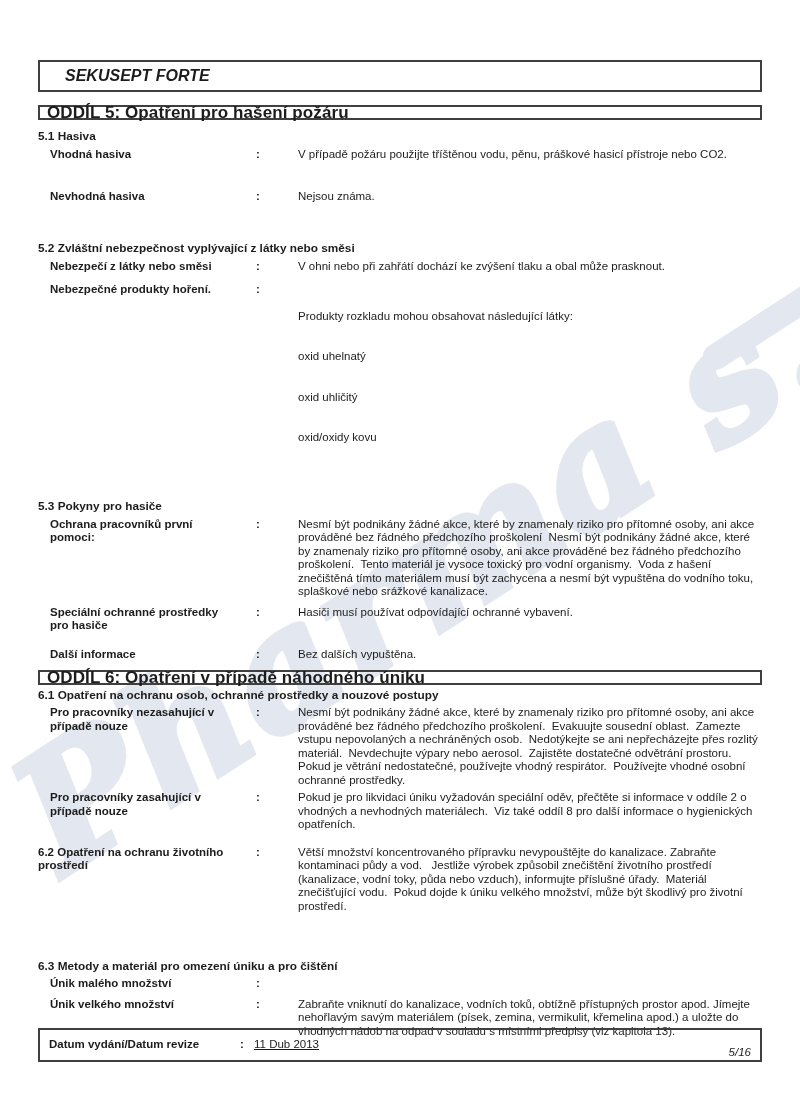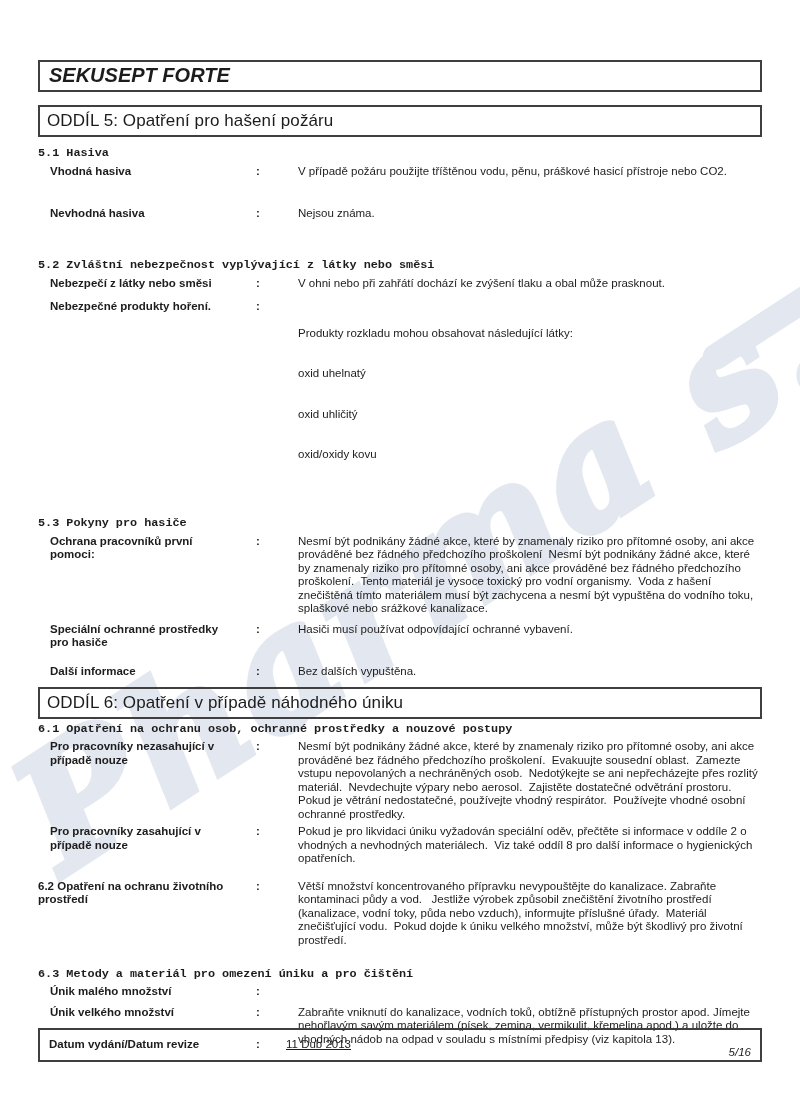--- a/index.html
+++ b/index.html
@@ -16,57 +16,55 @@
   .wm{position:absolute;left:0;top:0;z-index:0;pointer-events:none;}
   .content{position:relative;z-index:1;padding:60px 38px 0 38px;}
   .box{
     border:2px solid #3f3f3f;
     box-sizing:border-box;
     background:transparent;
   }
   .titlebox{
     height:32px;
     display:flex;align-items:center;
-    padding-left:9px;
-    font-size:20px;font-weight:bold;font-style:italic;
+    padding-left:25px;
+    font-size:16px;font-weight:bold;font-style:italic;
     margin-bottom:13px;
   }
   .sectionbox{
-    height:32px;
+    height:15px;
     display:flex;align-items:center;
     padding-left:7px;
-    font-size:17px;font-weight:normal;
+    font-size:17px;font-weight:bold;
     letter-spacing:.1px;
   }
   .subhead{
     font-weight:bold;
     font-size:11.8px;
     line-height:14px;
-    font-family:Liberation Mono, monospace;
   }
   .row{display:flex;align-items:flex-start;gap:28px;}
   .row .label{
     width:178px;margin-left:12px;
     font-weight:bold;
     flex:none;
   }
   .row .colon{width:14px;flex:none;font-weight:bold;text-align:left;}
   .row .value{flex:1;white-space:pre-wrap;}
   .row.headrow .label{margin-left:0;width:190px;}
   .hl{background:#3fa7df;color:#ffffff;}
   .mt3{margin-top:3px}.mt4{margin-top:4px}.mt5{margin-top:5px}.mt7{margin-top:7px}
   .mt9{margin-top:9px}.mt14{margin-top:14px}.mt15{margin-top:15px}
-  .mt27{margin-top:27px}.mt28{margin-top:28px}.mt30{margin-top:20px}.mt38{margin-top:38px}
+  .mt27{margin-top:27px}.mt28{margin-top:28px}.mt30{margin-top:46px}.mt38{margin-top:38px}
   .footerbox{
     position:absolute;left:38px;top:1028px;width:724px;height:34px;
     z-index:1;
     display:flex;align-items:center;
     padding:0 9px;box-sizing:border-box;
     border:2px solid #3f3f3f;
-    gap:16px;
   }
   .footerbox .flabel{font-weight:bold;width:169px;flex:none;}
   .footerbox .fcolon{font-weight:bold;width:14px;flex:none;margin-left:22px;}
   .footerbox .fvalue{flex:1;text-decoration:underline;}
   .footerbox .fpage{font-weight:normal;font-style:italic;flex:none;margin-top:16px;}
 </style>
 </head>
 <body>
 
 <div class="page">

